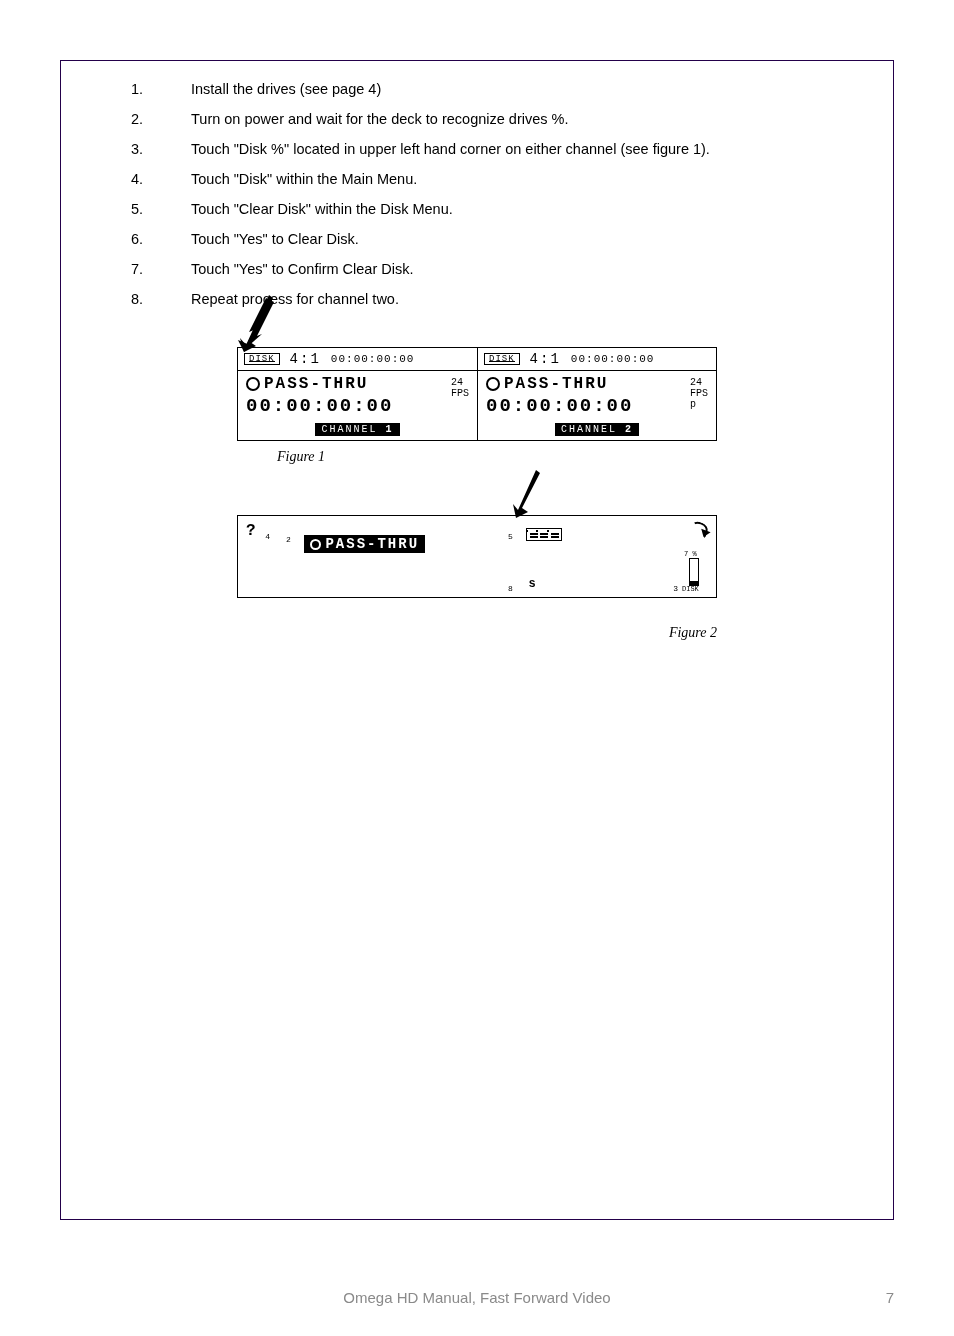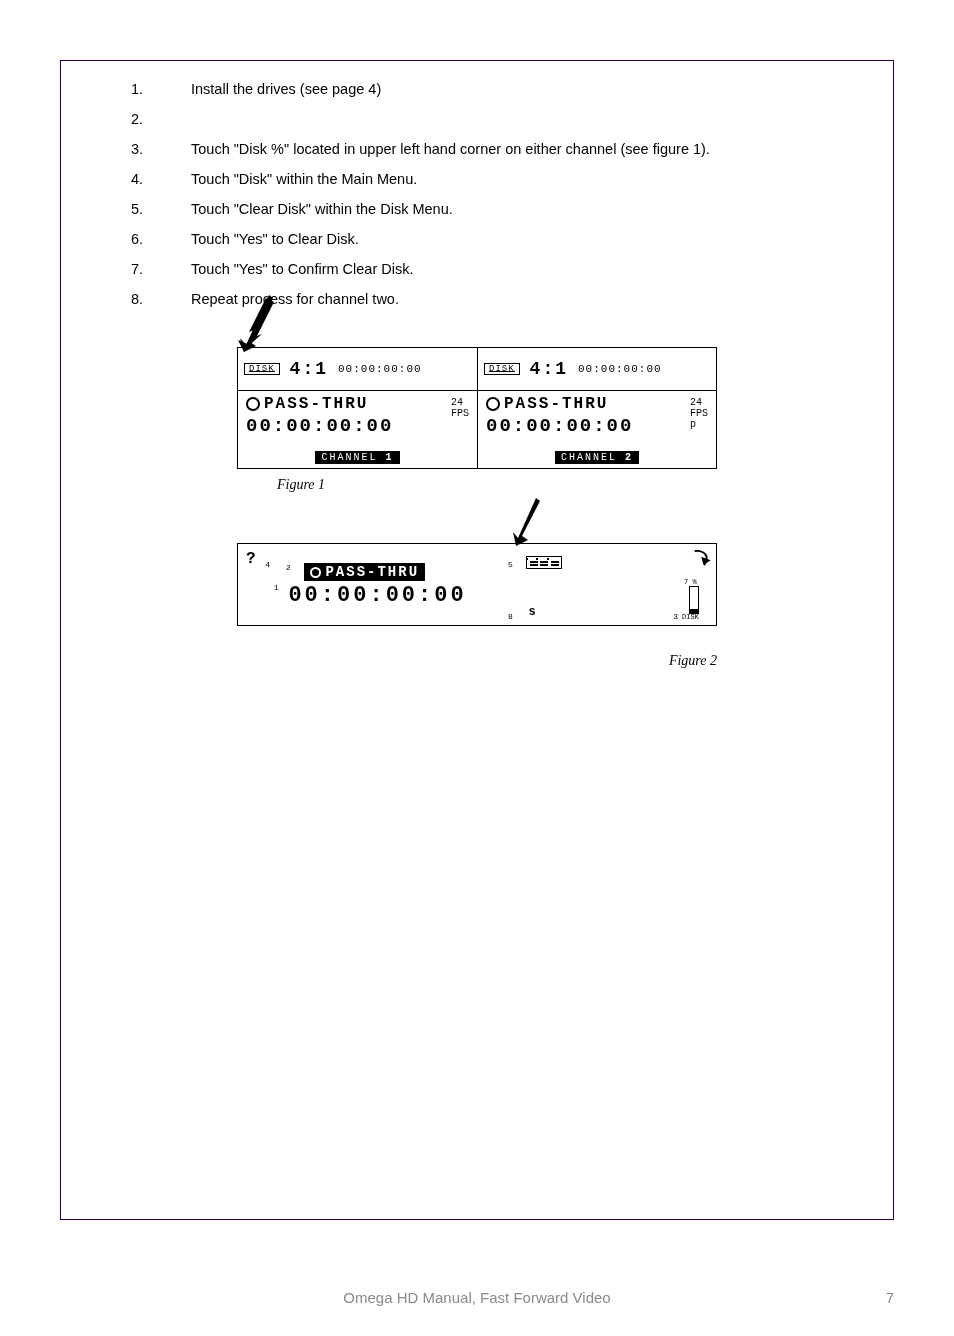--- a/index.html
+++ b/index.html
@@ -12,30 +12,30 @@
   .steps { list-style: none; padding-left: 40px; }
   .steps li { display: flex; font-size: 14.5px; margin-bottom: 14px; }
   .steps .num { width: 60px; flex-shrink: 0; }
   .figure-wrap { width: 480px; margin: 40px auto 0 auto; }
   .dual-panel { display: flex; border: 1px solid #000; position: relative; }
   .panel { width: 50%; position: relative; }
   .panel + .panel { border-left: 1px solid #000; }
   .panel-top { display: flex; align-items: center; padding: 3px 6px; border-bottom: 1px solid #000; font-family: "Courier New", monospace; }
   .disk-box { border: 1px solid #000; padding: 0 4px; font-size: 9px; letter-spacing: 1px; position: relative; }
   .disk-box::after { content: ""; position: absolute; left: 4px; right: 4px; bottom: 2px; height: 2px; border-bottom: 1px solid #000; }
-  .ratio { font-size: 18px; font-weight: bold; margin: 8px 10px; letter-spacing: 2px; }
+  .ratio { font-size: 14px; font-weight: normal; margin: 0 10px; letter-spacing: 2px; }
   .tc-small { font-size: 11px; letter-spacing: 1px; }
   .panel-mid { display: flex; padding: 4px 8px 6px 8px; font-family: "Courier New", monospace; align-items: flex-start; }
   .pass-col { flex: 1; }
   .pass-row { display: flex; align-items: center; }
   .circ { width: 14px; height: 14px; border: 2px solid #000; border-radius: 50%; margin-right: 4px; flex-shrink: 0; }
   .pass-label { font-size: 16px; font-weight: bold; letter-spacing: 2px; }
   .tc-big { font-size: 19px; font-weight: bold; letter-spacing: 2px; margin-top: 2px; }
   .fps-col { text-align: left; font-size: 10px; line-height: 1.1; padding-top: 2px; }
-  .channel-lbl { background: #000; color: #fff; font-family: "Courier New", monospace; font-size: 10px; letter-spacing: 2px; padding: 1px 6px; width: fit-content; margin: 8px auto 4px auto; }
+  .channel-lbl { background: #000; color: #fff; font-family: "Courier New", monospace; font-size: 10px; letter-spacing: 2px; padding: 1px 6px; width: fit-content; margin: 0 auto 4px auto; }
   .channel-lbl b { font-weight: bold; }
   .arrow { position: absolute; top: -58px; left: -4px; }
   .arrow2 { position: absolute; top: -6px; left: 270px; }
   .fig-caption { font-family: Georgia, 'Times New Roman', serif; font-style: italic; font-size: 14px; text-align: center; margin-top: 8px; }
   .fig1-cap { text-align: left; margin-left: 40px; }
   .single-panel { border: 1px solid #000; margin-top: 50px; position: relative; display: flex; font-family: "Courier New", monospace; padding: 6px 8px 4px 8px; }
   .sp-left { flex: 1; position: relative; }
   .sp-right { width: 200px; display: flex; position: relative; }
   .qmark { font-size: 16px; font-weight: bold; display: inline-block; }
   .tiny-num { font-size: 8px; vertical-align: sub; }
@@ -64,20 +64,21 @@
 <div class="page">
   <div class="content-frame">
     <div class="body-area">
       <ol class="steps">
         <li>
             <span class="num">1.</span>
             <span>Install the drives (see page 4)</span>
           </li>
         <li>
             <span class="num">2.</span>
+            <span>Turn on power and wait for the deck to recognize drives %.</span>
           </li>
         <li>
             <span class="num">3.</span>
             <span>Touch "Disk %" located in upper left hand corner on either channel (see figure 1).</span>
           </li>
         <li>
             <span class="num">4.</span>
             <span>Touch "Disk" within the Main Menu.</span>
           </li>
         <li>
@@ -161,24 +162,20 @@
             <div>
               <span class="qmark">?</span>
               <span class="tiny-num">4</span>
             </div>
             <div style="padding-left:40px; margin-top:-6px;">
               <span class="tiny-num" style="vertical-align: top; margin-right:4px;">2</span>
               <span class="pass-badge">
                   <span class="circ2"></span>
                   <span>PASS-THRU</span>
                 </span>
-            </div>
-            <div style="padding-left:28px;">
-              <span class="tiny-num" style="vertical-align: top;">1</span>
-              <span class="tc-huge">00:00:00:00</span>
             </div>
           </div>
           <div class="sp-right">
             <div class="sp-right-col1">
               <div>
                 <span class="tiny-num" style="margin-right:4px;">5</span>
                 <span class="keyboard-icon">
                     <span></span>
                     <span></span>
                     <span></span>

